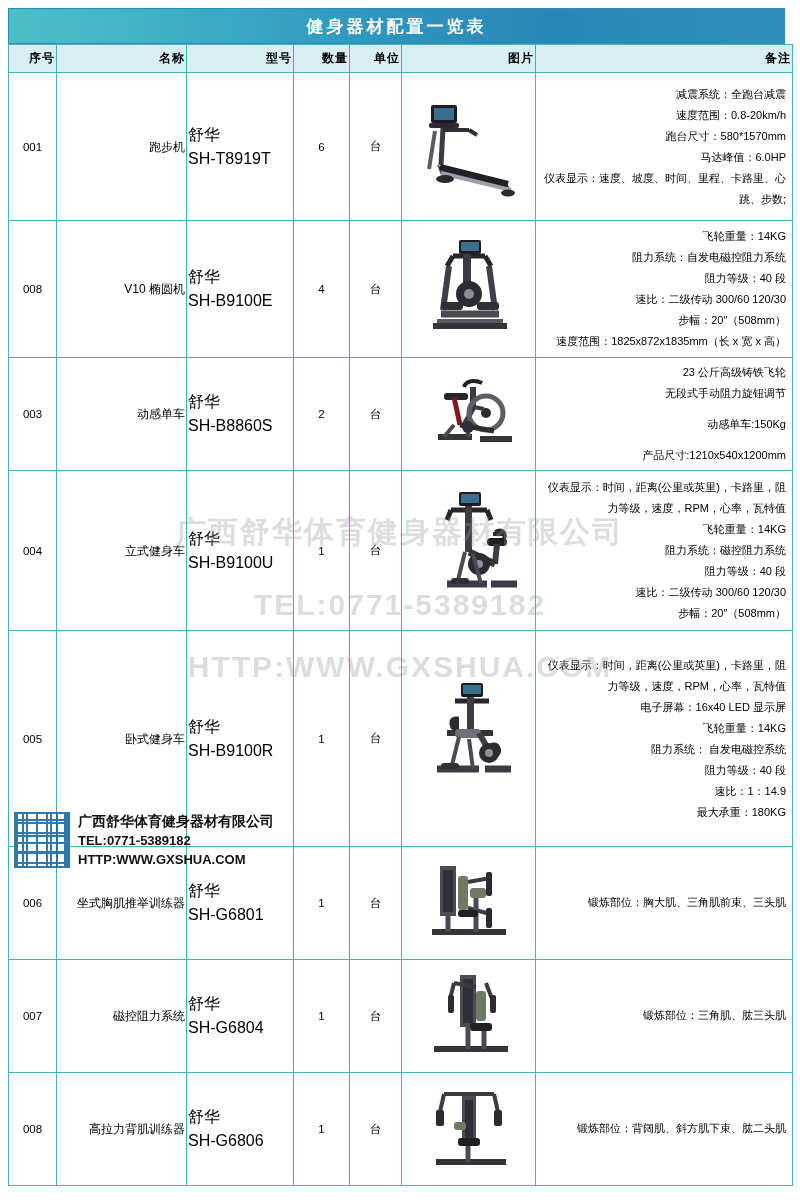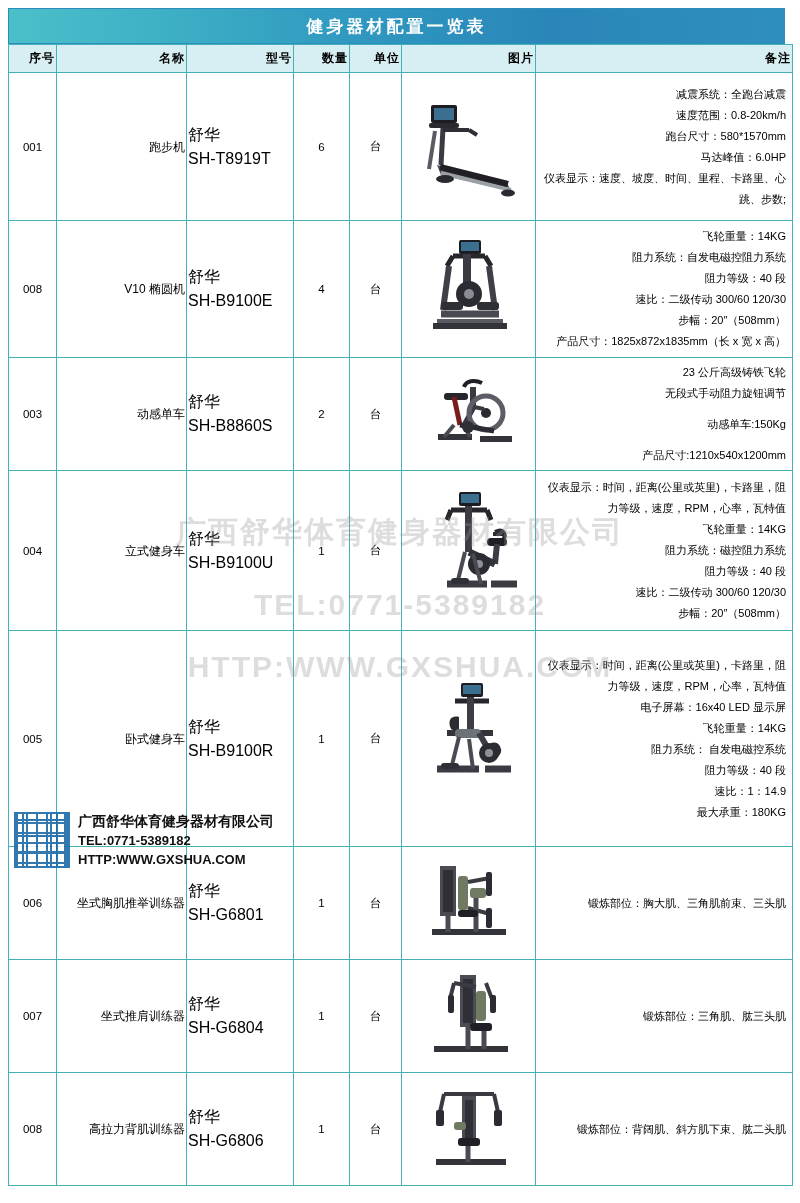--- a/index.html
+++ b/index.html
@@ -84,20 +84,21 @@
     padding: 4px 2px;
   }
   td.note {
     vertical-align: middle;
     padding: 4px 6px 4px 8px;
     font-size: 11px;
     line-height: 21px;
   }
   td.note.center {
     vertical-align: middle;
+    font-family: Liberation Mono, monospace;
   }
   .note-line {
     white-space: normal;
     text-align: right;
   }
 
   
   .eq { display: inline-block; }
 
   
@@ -235,21 +236,21 @@
             <rect x="70" y="70" width="22" height="8" rx="3" fill="#2f2f36"></rect>
             <path d="M26 94 L100 94" stroke="#33333a" stroke-width="6"></path>
           </svg>
         </td>
         <td class="note">
           <div class="note-line">飞轮重量：14KG</div>
           <div class="note-line">阻力系统：自发电磁控阻力系统</div>
           <div class="note-line">阻力等级：40 段</div>
           <div class="note-line">速比：二级传动 300/60 120/30</div>
           <div class="note-line">步幅：20″（508mm）</div>
-          <div class="note-line">产品尺寸：1825x872x1835mm（长 x 宽 x 高）</div>
+          <div class="note-line">速度范围：1825x872x1835mm（长 x 宽 x 高）</div>
         </td>
       </tr>
 
       <tr style="height:104px">
         <td class="no">003</td>
         <td class="name">动感单车</td>
         <td class="model">
           <div>舒华</div>
           <div>SH-B8860S</div>
         </td>
@@ -391,21 +392,21 @@
           </svg>
         </td>
         <td class="note center">
           <div class="note-line">锻炼部位：胸大肌、三角肌前束、三头肌</div>
         </td>
       </tr>
 
       <tr style="height:113px">
         <td class="no">007</td>
         <td class="name">
-          <span>坐式推肩训练器</span>
+          <span>磁控阻力系统</span>
         </td>
         <td class="model">
           <div>舒华</div>
           <div>SH-G6804</div>
         </td>
         <td class="qty">1</td>
         <td class="unit">台</td>
         <td class="img">
           <svg class="eq" width="110" height="100" viewBox="0 0 110 100">
             <rect x="0" y="0" width="110" height="100" fill="#ffffff"></rect>

